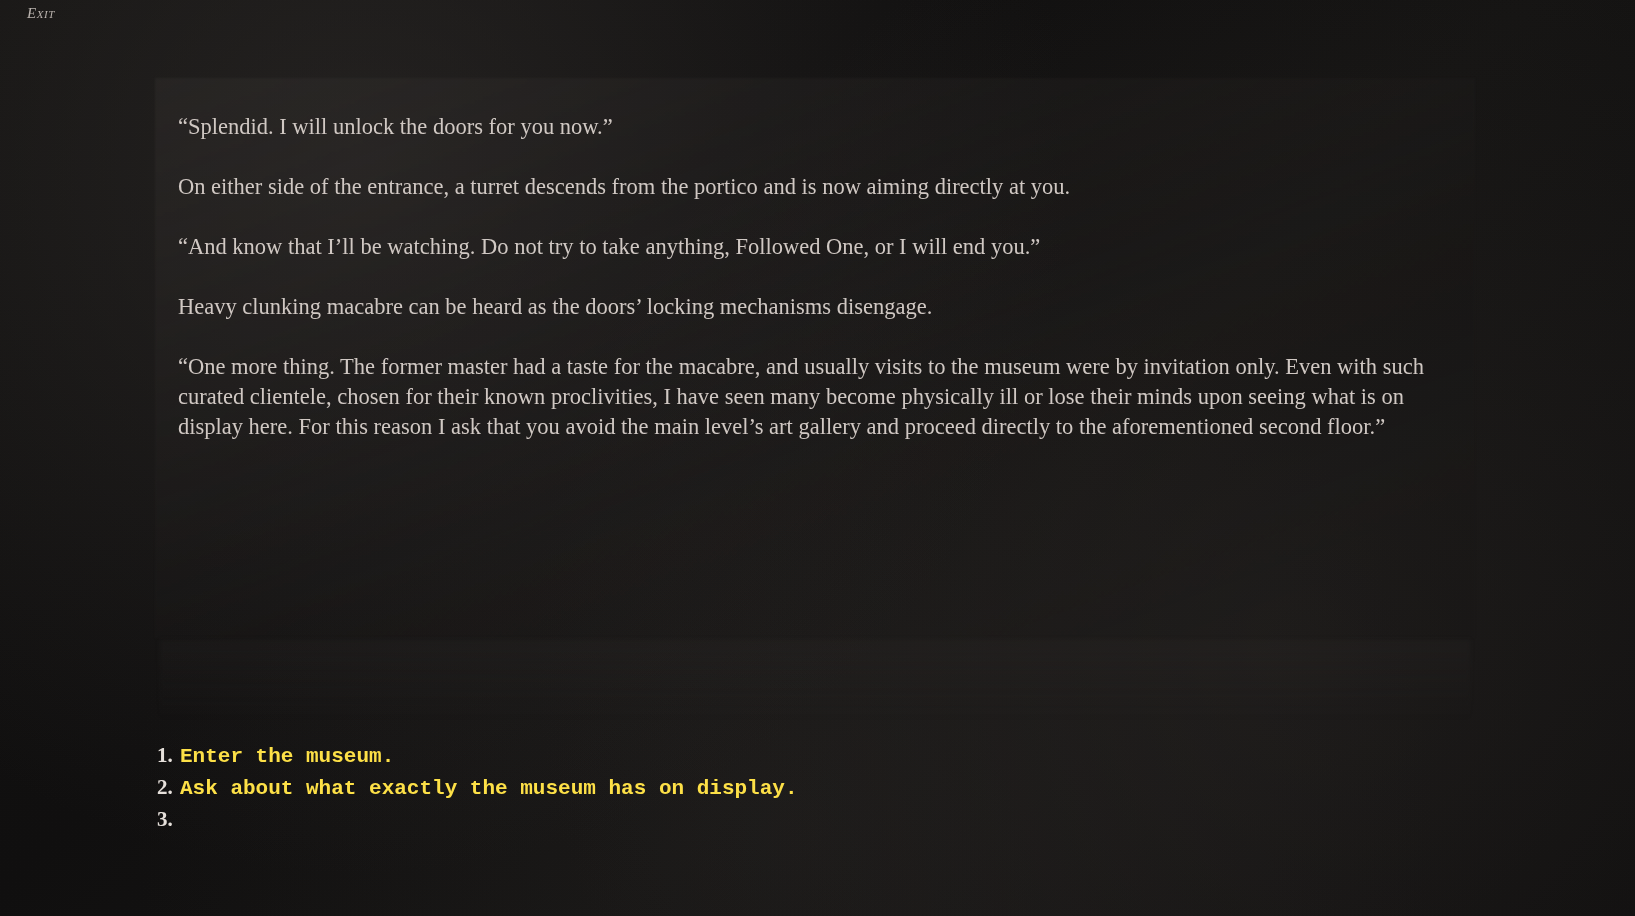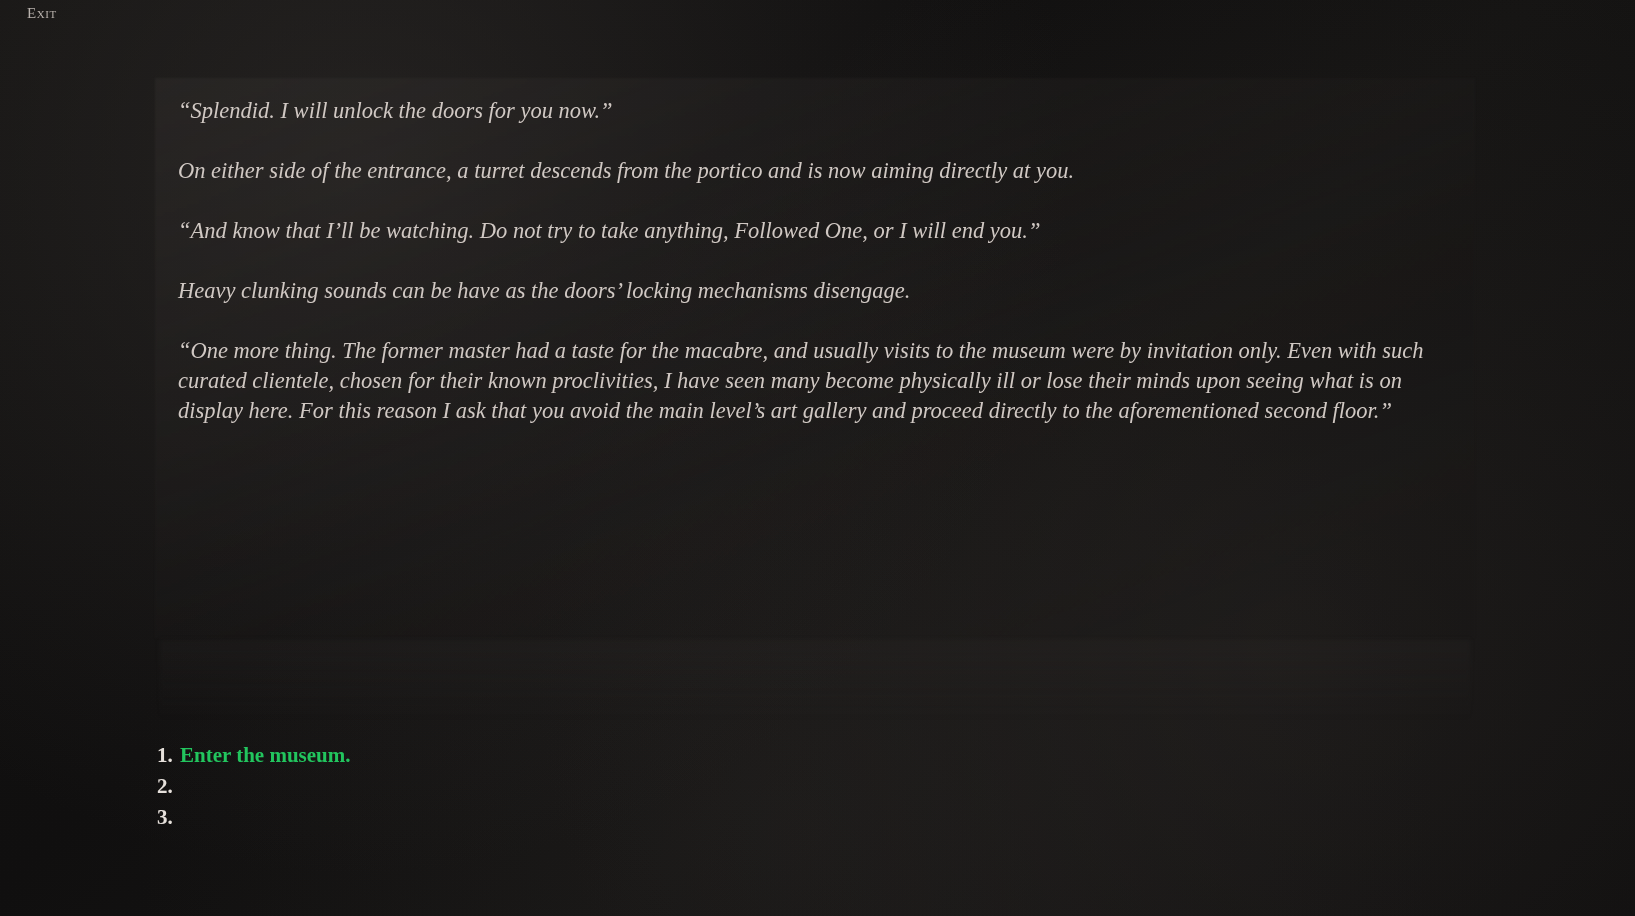--- a/index.html
+++ b/index.html
@@ -61,29 +61,29 @@
     position: absolute;
     left: 27px;
     top: 5px;
     font-variant: small-caps;
     font-size: 15px;
     letter-spacing: 0.6px;
     color: #b9b2ad;
     text-decoration: none;
     z-index: 6;
     cursor: pointer;
+    font-style: italic;
   }
 
   .story {
     position: absolute;
     left: 178px;
-    top: 96px;
+    top: 112px;
     width: 1275px;
     z-index: 5;
-    font-style: italic;
   }
   .para {
     font-size: 22.5px;
     line-height: 30px;
     color: #d0c8c3;
     margin: 0 0 30px 0;
     text-rendering: optimizeLegibility;
   }
   .para:last-child { margin-bottom: 12px; }
 
@@ -103,45 +103,47 @@
     color: #e6e0db;
     margin-bottom: 0px;
   }
   .choice-num {
     width: 23px;
     flex: 0 0 23px;
     color: #e6e0db;
   }
   .choice-text {
     cursor: pointer;
-    color: #22c55e;
+    color: #fde047;
+    font-family: Liberation Mono, monospace;
   }
 </style>
 </head>
 <body>
 
 <div class="backdrop"></div>
 <div class="panel-glow"></div>
 <div class="panel-glow2"></div>
 <div class="grain"></div>
 
 <a class="exit-link" href="#">Exit</a>
 
 <div class="story">
   <p class="para">“Splendid. I will unlock the doors for you now.”</p>
   <p class="para">On either side of the entrance, a turret descends from the portico and is now aiming directly at you.</p>
   <p class="para">“And know that I’ll be watching. Do not try to take anything, Followed One, or I will end you.”</p>
-  <p class="para">Heavy clunking sounds can be have as the doors’ locking mechanisms disengage.</p>
+  <p class="para">Heavy clunking macabre can be heard as the doors’ locking mechanisms disengage.</p>
   <p class="para">“One more thing. The former master had a taste for the macabre, and usually visits to the museum were by invitation only. Even with such curated clientele, chosen for their known proclivities, I have seen many become physically ill or lose their minds upon seeing what is on display here. For this reason I ask that you avoid the main level’s art gallery and proceed directly to the aforementioned second floor.”</p>
 </div>
 
 <div class="choices">
   <div class="choice-row">
     <span class="choice-num">1.</span>
     <span class="choice-text">Enter the museum.</span>
   </div>
   <div class="choice-row">
     <span class="choice-num">2.</span>
+    <span class="choice-text">Ask about what exactly the museum has on display.</span>
   </div>
   <div class="choice-row">
     <span class="choice-num">3.</span>
   </div>
 </div>
 
 </body></html>

